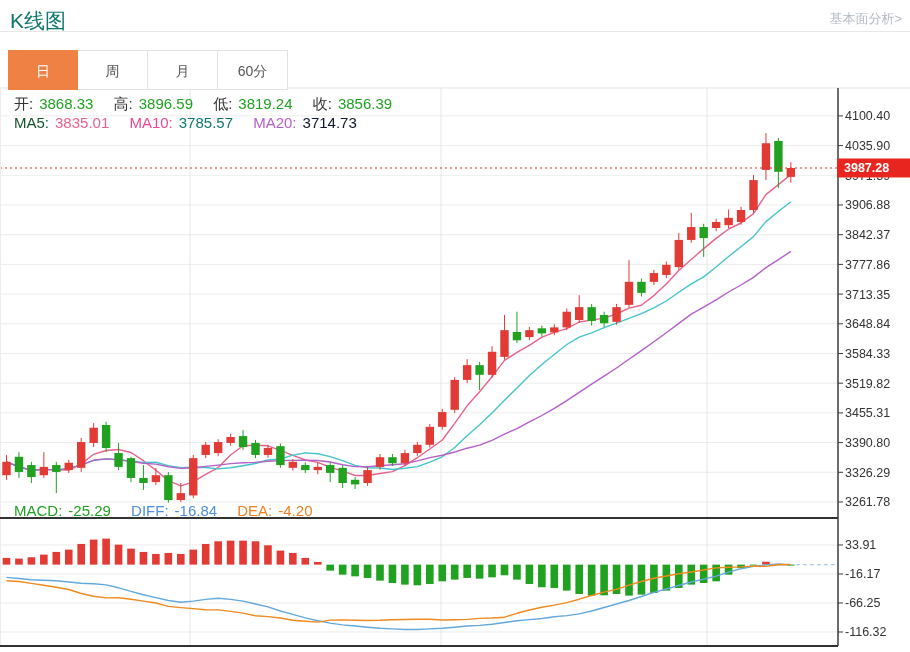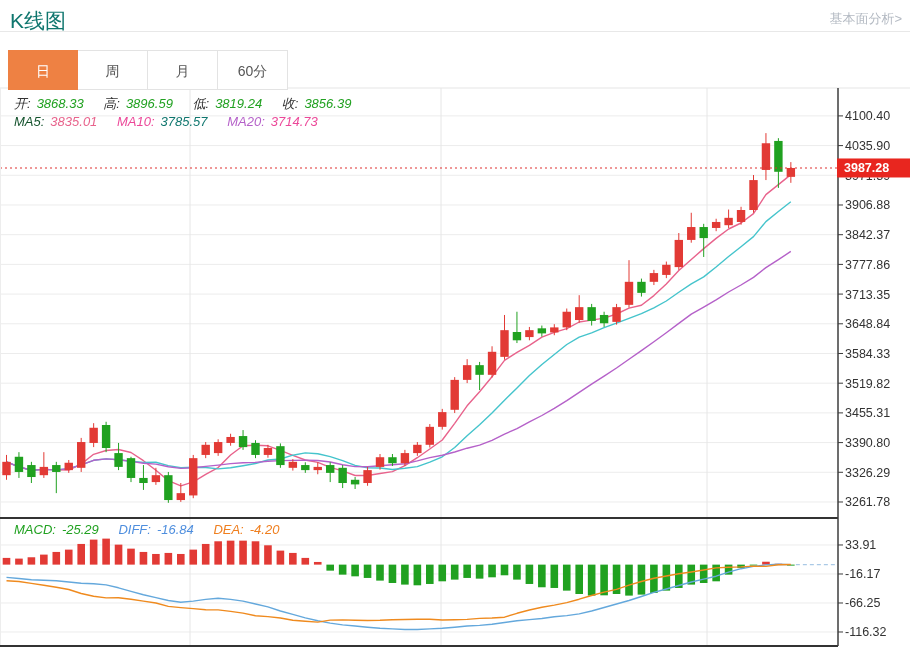--- a/index.html
+++ b/index.html
@@ -5,21 +5,21 @@
   html,body{margin:0;padding:0;background:#fff;}
   body{font-family:"Liberation Sans","DejaVu Sans",sans-serif;width:910px;height:652px;position:relative;overflow:hidden;}
   .hdr{position:absolute;left:0;top:0;width:910px;height:32px;border-bottom:1px solid #e8e8e8;box-sizing:border-box;}
   .title{position:absolute;left:10px;top:7px;font-size:21px;font-weight:normal;color:#0f766e;}
   .hdr-link{position:absolute;right:8px;top:10px;font-size:13px;color:#b3b9c2;text-decoration:none;cursor:pointer;}
   .tabs{position:absolute;left:8px;top:50px;display:flex;}
   .tab{width:70px;height:40px;line-height:40px;text-align:center;font-size:14px;color:#555;
        border:1px solid #e3e3e3;border-left:none;box-sizing:border-box;background:#fff;cursor:pointer;}
   .tab:first-child{border-left:1px solid #e3e3e3;}
   .tab.active{background:#ee8143;color:#fff;border-color:#ee8143;}
-  .overlay{position:absolute;font-size:13px;white-space:nowrap;z-index:5;font-style:italic;}
+  .overlay{position:absolute;font-size:15px;white-space:nowrap;z-index:5;}
   .overlay span{margin-right:6px;}
   .lbl{color:#333;}
   .grn{color:#21a121;}
   .gap{margin-right:16px !important;}
   svg{position:absolute;left:0;top:0;}
 </style>
 </head>
 <body>
 
 <svg id="chart" width="910" height="652">
@@ -306,20 +306,20 @@
 <div class="overlay" style="left:14px;top:95px;">
   <span class="lbl">开:</span><span class="grn gap">3868.33</span>
   <span class="lbl">高:</span><span class="grn gap">3896.59</span>
   <span class="lbl">低:</span><span class="grn gap">3819.24</span>
   <span class="lbl">收:</span><span class="grn">3856.39</span>
 </div>
 
 <div class="overlay" style="left:14px;top:114px;">
   <span style="color:#14532d">MA5:</span><span style="color:#e8638c" class="gap">3835.01</span>
   <span style="color:#ec4899">MA10:</span><span style="color:#0f766e" class="gap">3785.57</span>
-  <span style="color:#b561c9">MA20:</span><span style="color:#ec4899">3714.73</span>
-</div>
-
-<div class="overlay" style="left:14px;top:522px;">
+  <span style="color:#b561c9">MA20:</span><span style="color:#0f172a">3714.73</span>
+</div>
+
+<div class="overlay" style="left:14px;top:502px;">
   <span style="color:#21a121">MACD:</span><span style="color:#21a121" class="gap">-25.29</span>
   <span style="color:#4e8ede">DIFF:</span><span style="color:#4e8ede" class="gap">-16.84</span>
   <span style="color:#ef7f1f">DEA:</span><span style="color:#ef7f1f">-4.20</span>
 </div>
 
 </body></html>

